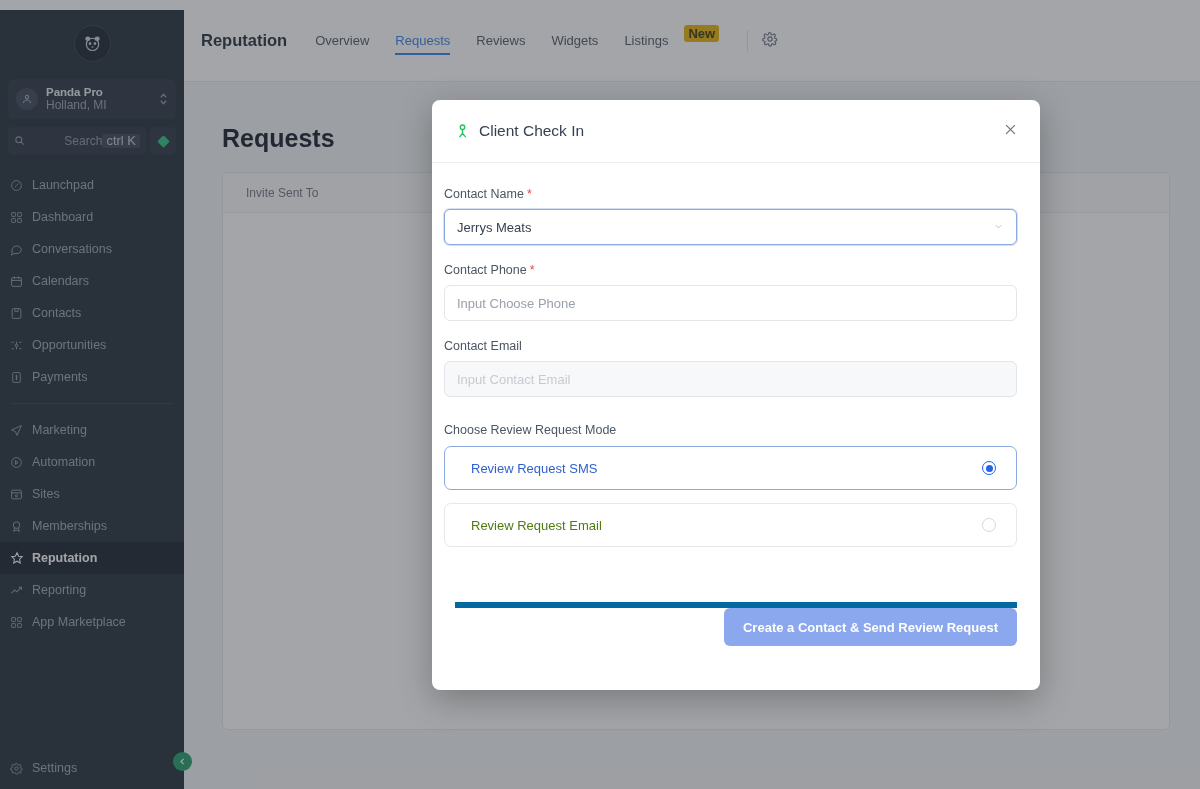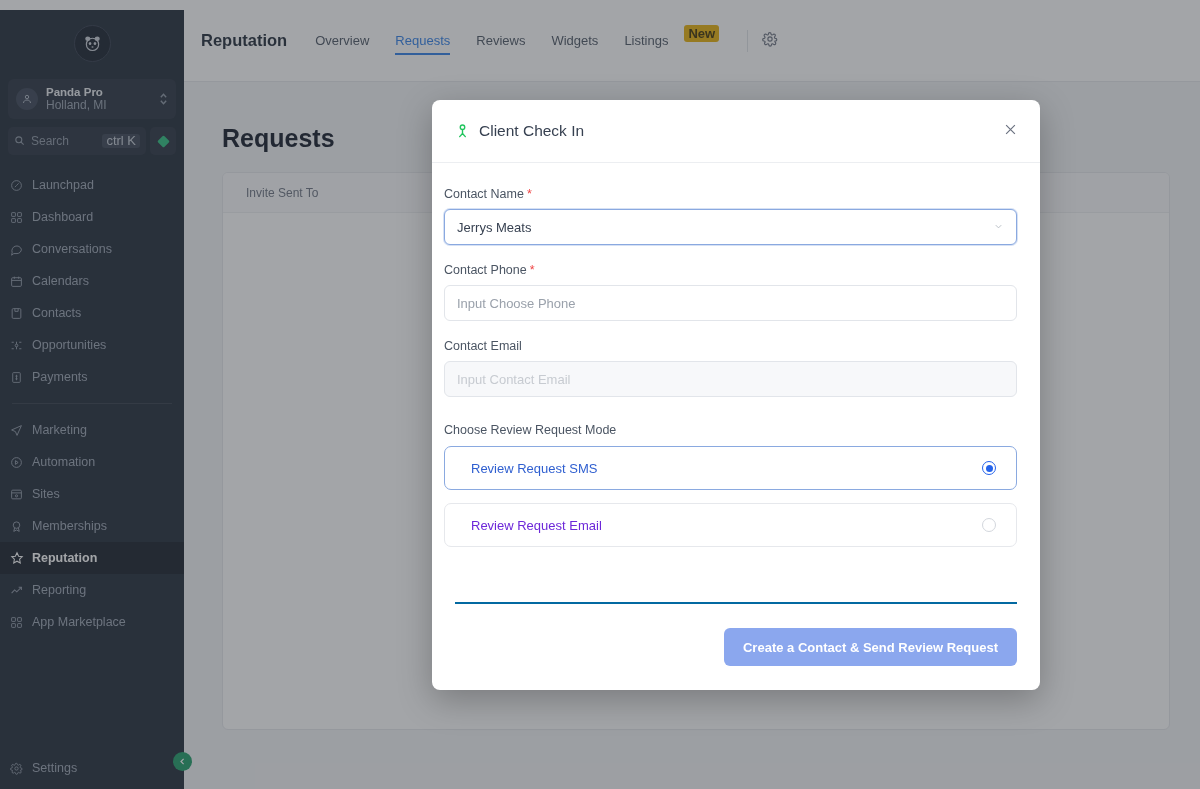--- a/index.html
+++ b/index.html
@@ -43,21 +43,21 @@
     display: flex; align-items: center; justify-content: center;
     font-size: 11px; color: #aab3c0;
   }
   .org-text { flex: 1 1 auto; margin-left: 8px; overflow: hidden; }
   .org-name { font-size: 11.5px; color: #e8ebef; font-weight: bold; line-height: 13px; white-space: nowrap; }
   .org-loc  { font-size: 12px; color: #98a2b0; line-height: 13px; white-space: nowrap; }
   .org-chev { font-size: 9px; color: #8d97a5; line-height: 8px; text-align: center; flex: 0 0 auto; }
 
   #search-row {
     margin: 8px 8px 0 8px; height: 28px;
-    display: flex; align-items: stretch; gap: 4px;
+    display: flex; align-items: stretch; gap: 4px; text-align: right;
   }
   #search-box {
     flex: 1 1 auto; background: #28313f; border-radius: 5px;
     display: flex; align-items: center; padding: 0 6px; cursor: text;
   }
   .search-ico { font-size: 11px; color: #8d97a5; margin-right: 6px; }
   .search-ph { flex: 1 1 auto; font-size: 12px; color: #8d97a5; }
   .kbd {
     font-size: 13px; color: #c3cad4; background: #3a4453;
     border-radius: 3px; padding: 1px 4px; line-height: 12px;
@@ -183,38 +183,38 @@
   .f-input.disabled { background: #f7f8fa; color: #c7cbd1; cursor: not-allowed; }
   .f-input .ph { color: #9aa1ab; }
   .f-val { flex: 1 1 auto; }
   .f-chev { font-size: 10px; color: #b5bbc3; }
 
   .mode-label { font-size: 12.5px; color: #4b5563; margin: 26px 0 9px 0; }
   .opt {
     height: 44px; border: 1px solid #e6e8ec; border-radius: 7px;
     display: flex; align-items: center; padding: 0 20px 0 26px;
     margin-bottom: 13px; cursor: pointer;
-    font-size: 13px; color: #6d28d9; background: #fff;
+    font-size: 13px; color: #4d7c0f; background: #fff;
   }
   .opt.selected { border-color: #8aa9e0; color: #2f5fd0; }
   .opt-text { flex: 1 1 auto; }
   .radio {
     width: 14px; height: 14px; border-radius: 50%;
     border: 1px solid #d3d7dd; flex: 0 0 auto;
     display: flex; align-items: center; justify-content: center;
   }
   .radio.on { border: 1.5px solid #2563eb; }
   .radio.on::after {
     content: ""; width: 7px; height: 7px; border-radius: 50%; background: #2563eb;
   }
 
   #modal-foot {
     flex: 0 0 auto; height: 88px;
-    border-top: 2px solid #0369a1; margin: 0 23px;
-    display: flex; align-items: center; justify-content: flex-end;
+    border-top: 6px solid #0369a1; margin: 0 23px;
+    display: flex; align-items: flex-start; justify-content: flex-end;
   }
   #submit-btn {
     background: #8ba7ee; color: #ffffff;
     font-size: 13px; font-weight: bold;
     border: none; border-radius: 6px;
     height: 38px; padding: 0 19px; cursor: pointer;
     font-family: "Liberation Sans", sans-serif;
   }
 </style>
 </head>

